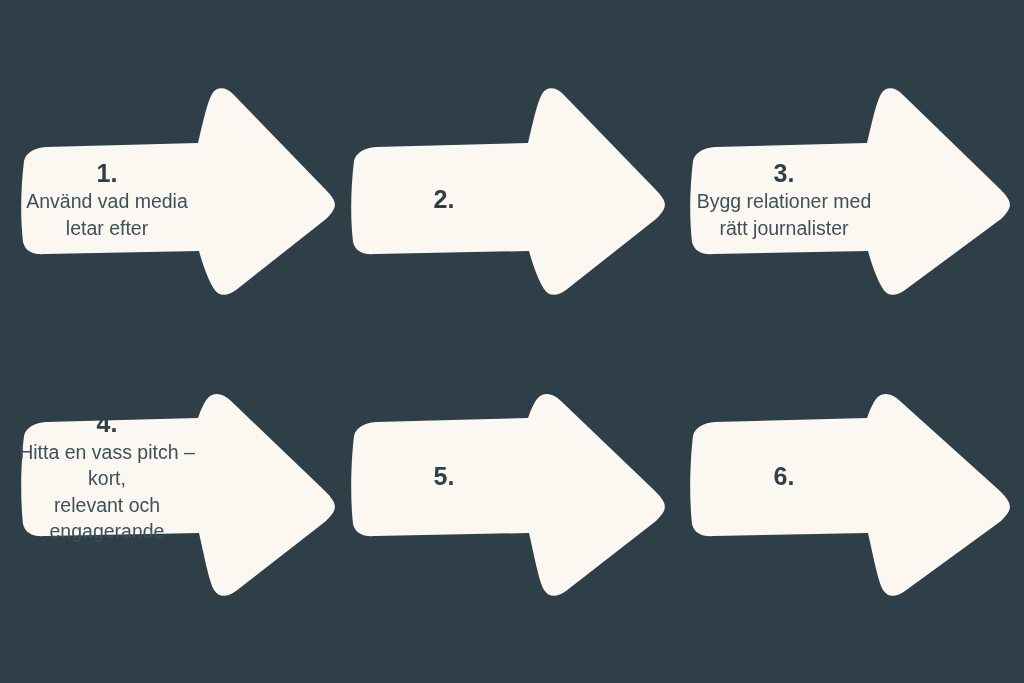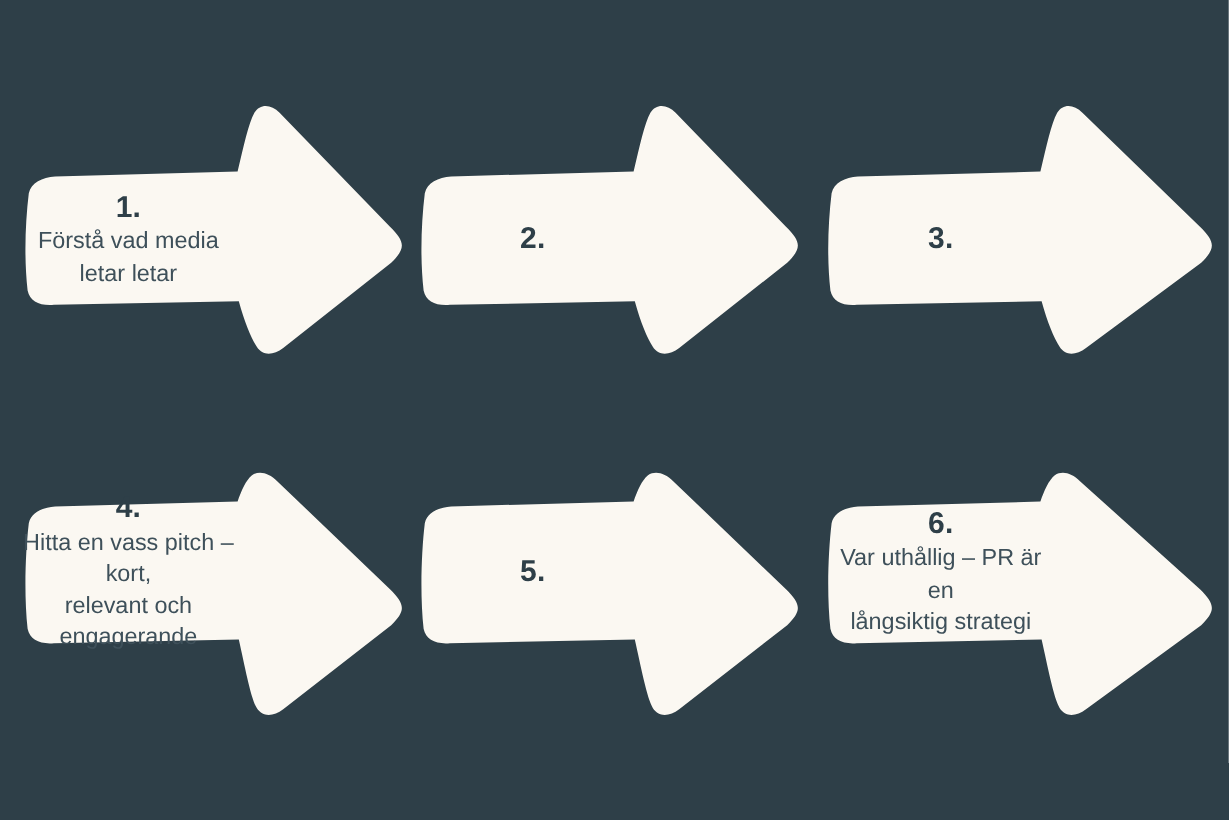--- a/index.html
+++ b/index.html
@@ -67,21 +67,21 @@
                C 338 117, 338 122, 326 134
                L 236 205
                C 228 211, 219 212, 214 204
                C 209 196, 204 184, 199 166
                L 45 169
                C 33 170, 25 166, 23 157
                C 20 130, 21 101, 24 76 Z" fill="#FBF8F2"></path>
     </svg>
     <div class="arrow-content" style="left:14px; top:70px; width:186px; height:90px;">
       <div class="step-number">1.</div>
-      <div class="step-text">Förstå vad media letar letar</div>
+      <div class="step-text">Använd vad media letar efter</div>
     </div>
   </div>
 
   <div class="arrow" style="left:342px; top:85px; width:345px; height:215px;">
     <svg class="arrow-svg" width="345" height="215" viewBox="0 0 345 215">
       <path d="M 12 76
                C 14 67, 23 63, 34 62
                L 186 58
                C 191 37, 195 18, 200 9
                C 205 1, 214 2, 221 9
@@ -110,20 +110,22 @@
                C 331 117, 331 122, 319 134
                L 223 205
                C 215 211, 206 212, 201 204
                C 196 196, 191 184, 186 166
                L 32 169
                C 20 170, 12 166, 10 157
                C 7 130, 8 101, 11 76 Z" fill="#FBF8F2"></path>
     </svg>
     <div class="arrow-content" style="left:8px; top:70px; width:188px; height:90px;">
       <div class="step-number">3.</div>
+      <div class="step-text">Bygg relationer med
+rätt journalister</div>
     </div>
   </div>
 
   <div class="arrow" style="left:0px; top:392px; width:345px; height:208px;">
     <svg class="arrow-svg" width="345" height="208" viewBox="0 0 345 208">
       <path d="M 24 44
                C 26 35, 35 31, 46 30
                L 198 26
                C 201 17, 205 8, 210 4
                C 216 0, 224 2, 231 9
@@ -175,18 +177,16 @@
                C 331 112, 331 117, 319 129
                L 223 199
                C 215 205, 206 206, 201 198
                C 196 190, 191 163, 186 141
                L 32 144
                C 20 145, 12 141, 10 132
                C 7 105, 8 69, 11 44 Z" fill="#FBF8F2"></path>
     </svg>
     <div class="arrow-content" style="left:8px; top:38px; width:188px; height:94px;">
       <div class="step-number">6.</div>
-      <div class="step-text">Var uthållig – PR är en
-långsiktig strategi</div>
     </div>
   </div>
 
 </div>
 
 </body></html>

